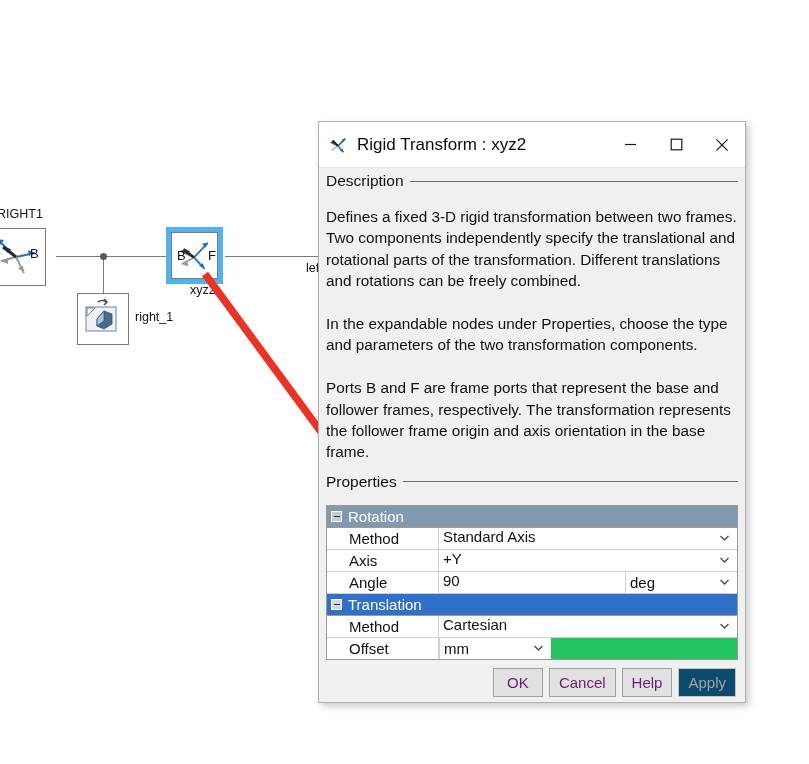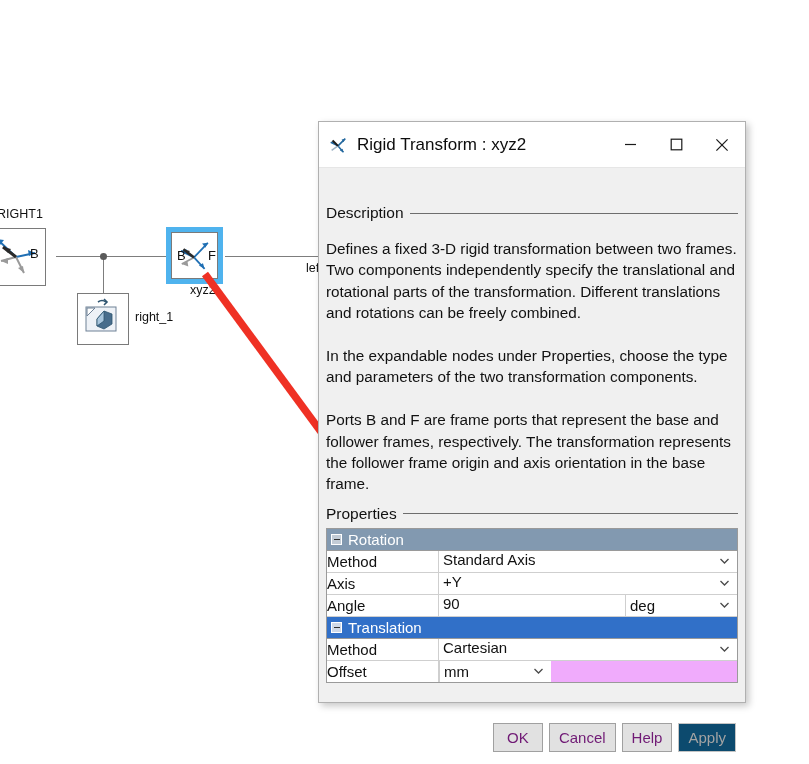--- a/index.html
+++ b/index.html
@@ -53,21 +53,21 @@
 
   
   #dialog {
     position: absolute;
     left: 318px; top: 121px;
     width: 428px; height: 582px;
     background: #f0f0f0;
     border: 1px solid #b0b0b0;
     box-shadow: 3px 3px 7px rgba(0,0,0,0.22);
     box-sizing: border-box;
-    display: flex; flex-direction: column; gap: 32px;
+    display: flex; flex-direction: column;
   }
   #titlebar {
     height: 45px; background: #ffffff;
     display: flex; align-items: center;
     flex: 0 0 auto;
     border-bottom: 1px solid #e6e6e6;
   }
   #title-icon { width: 22px; height: 20px; margin-left: 8px; flex: 0 0 auto; }
   #title-text {
     font-size: 17px; color: #0d0d0d; margin-left: 8px;
@@ -92,23 +92,23 @@
   .group-hdr .rule { flex: 1 1 auto; height: 1px; background: #6d6d6d; margin-left: 6px; }
 
   #desc-text {
     font-size: 15.3px; line-height: 1.40; color: #111;
     margin-top: 16px; white-space: pre-wrap;
     font-family: "Liberation Sans", sans-serif;
   }
 
   
   #grid {
-    margin-top: 5px;
+    margin-top: 14px;
     border: 1px solid #9a9a9a;
-    background: #f0abfc;
+    background: #22c55e;
     box-sizing: border-box;
     height: 155px;
     overflow: hidden;
   }
   .row { display: flex; height: 22px; box-sizing: border-box; align-items: stretch; }
   .row.section {
     align-items: center;
     color: #ffffff;
     font-size: 15px;
     padding-left: 4px;
@@ -128,21 +128,21 @@
   }
   .row.section.inactive .expander { background: #c3ccd6; }
   .row.section.active .expander { background: #cfd9e8; }
 
   .cell-name {
     width: 112px; flex: 0 0 auto;
     border-bottom: 1px solid #cfcfcf;
     border-right: 1px solid #cfcfcf;
     font-size: 15px; color: #111;
     display: flex; align-items: center;
-    box-sizing: border-box;
+    padding-left: 22px; box-sizing: border-box;
     background: #ffffff;
     font-family: "Liberation Sans", sans-serif;
   }
   .cell-val {
     flex: 1 1 auto;
     border-bottom: 1px solid #cfcfcf;
     font-size: 15px; color: #111;
     display: flex; align-items: flex-start;
     padding-left: 4px; box-sizing: border-box;
     background: #ffffff; position: relative;

